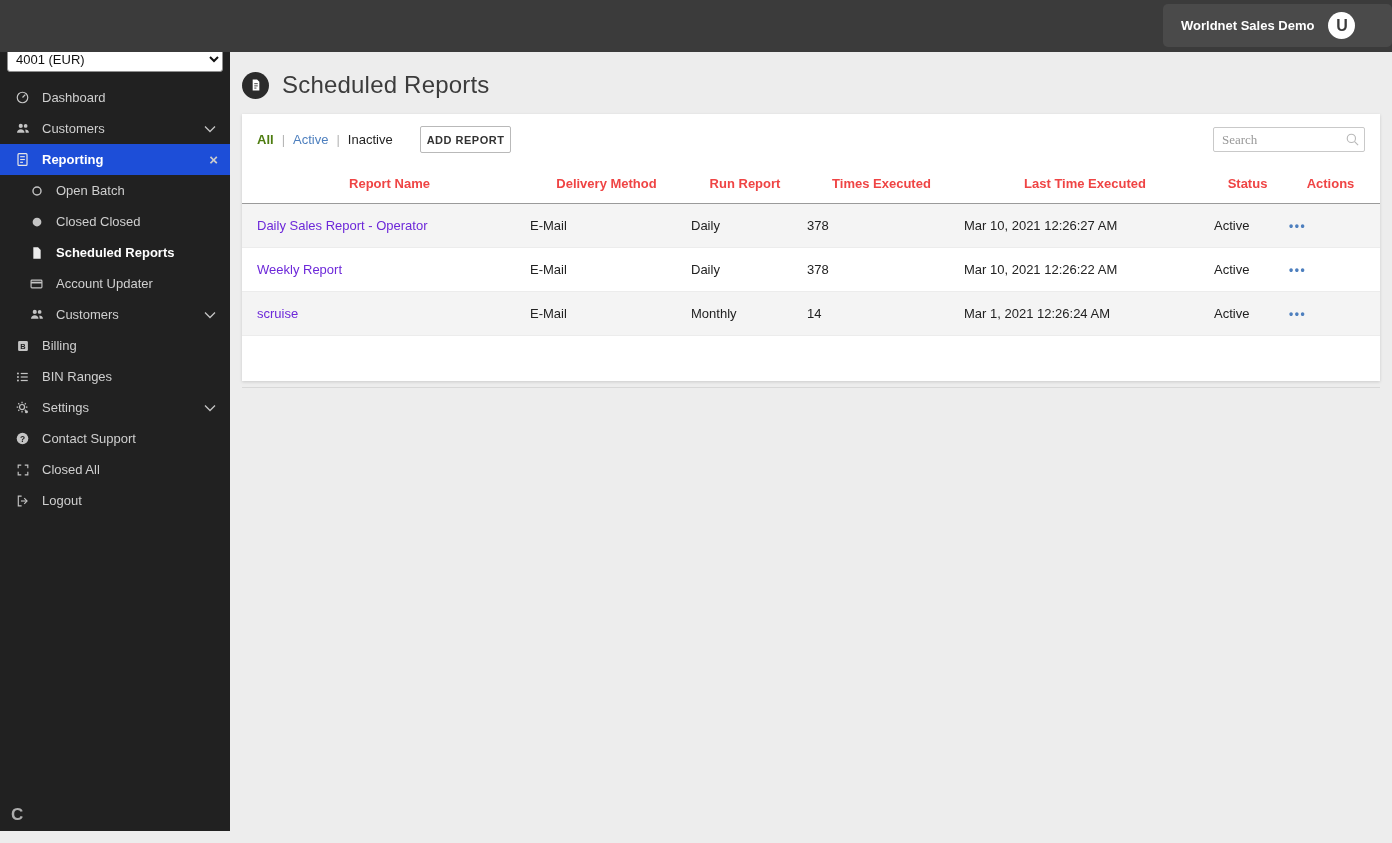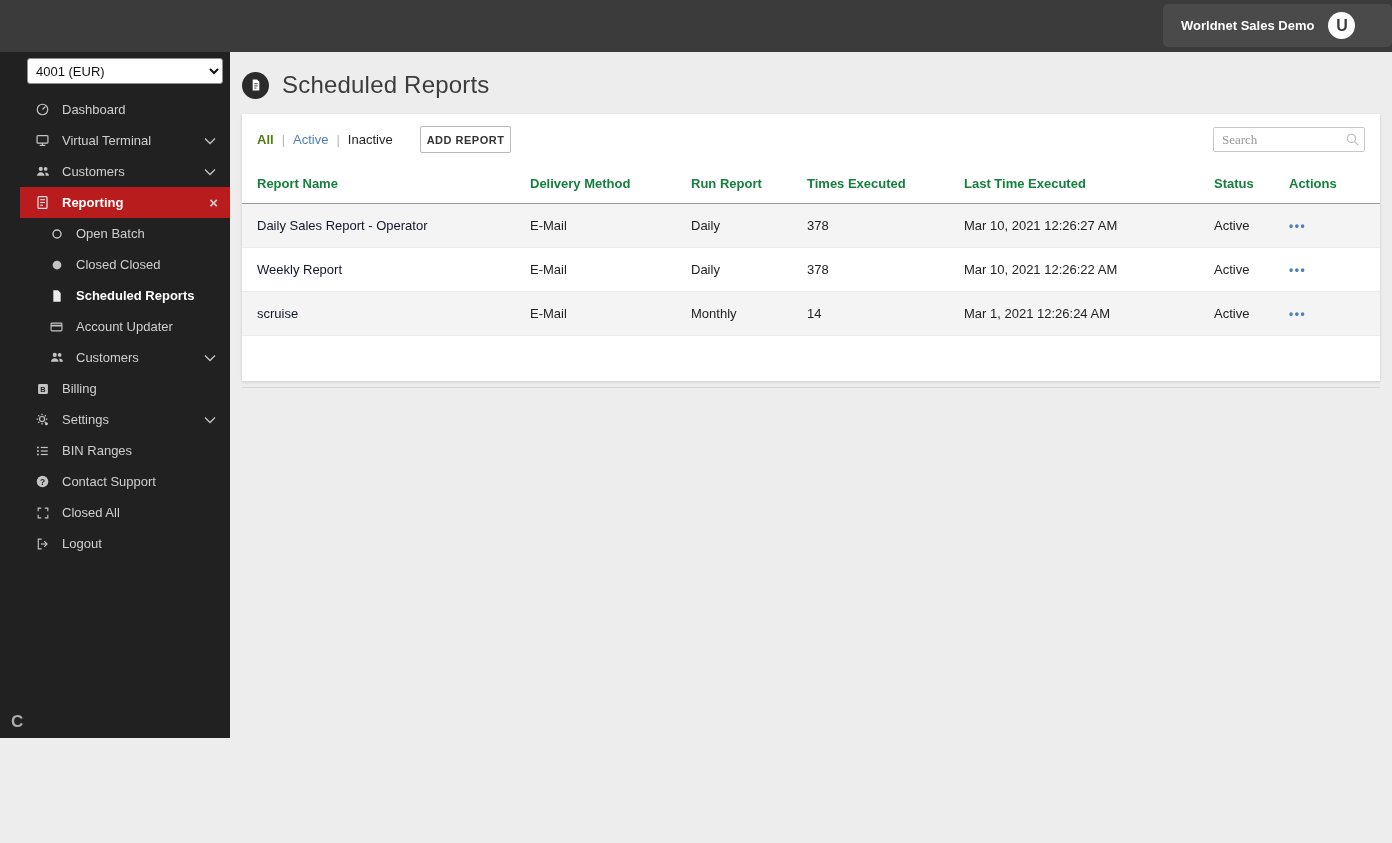--- a/index.html
+++ b/index.html
@@ -17,33 +17,33 @@
     background:#4a4a4a; border-radius:5px;
     display:flex; align-items:center; gap:14px; padding:0 22px 0 18px;
   }
   .userbox .ulabel { color:#ffffff; font-size:13px; font-weight:700; white-space:nowrap; }
   .avatar {
     width:27px; height:27px; border-radius:50%; background:#ffffff; color:#3b3b3b;
     font-weight:700; font-size:16px; display:flex; align-items:center; justify-content:center;
   }
 
   
-  .sidebar { position:absolute; top:52px; left:0; width:230px; height:686px; background:#212121; z-index:2;padding-left:20px; }
+  .sidebar { position:absolute; top:40px; left:0; width:230px; height:791px; background:#212121; z-index:2; }
   .select-wrap { padding:6px 7px 10px 7px; }
   .select-wrap select {
     width:100%; height:26px; font-size:13px; font-family:inherit;
     border:1px solid #8f8f8f; border-radius:3px; background:#fff; color:#111; padding:0 4px;
   }
   .nav-item {
     display:flex; align-items:center; height:31px; padding:0 12px 0 14px;
     color:#cfcfcf; font-size:13px; cursor:pointer; white-space:nowrap;
   }
   .nav-item .nico { width:17px; height:16px; margin-right:11px; flex:none; display:flex; align-items:center; justify-content:center; }
   .nav-item.sub { padding-left:28px; }
-  .nav-item.section-active { background:#b91c1c; color:#ffffff; font-weight:700; }
+  .nav-item.section-active { background:#1d4ed8; color:#ffffff; font-weight:700; }
   .nav-item.selected { color:#ffffff; font-weight:700; }
   .chev { margin-left:auto; display:flex; align-items:center; }
   .close-x { margin-left:auto; color:#cccccc; font-size:15px; line-height:1; }
   .side-logo {
     position:absolute; bottom:6px; left:11px; color:#adadad; font-weight:700; font-size:17px;
   }
 
   
   .main { position:absolute; top:52px; left:230px; width:1162px; height:791px; background:#ededed; }
   .page-head { display:flex; align-items:center; gap:13px; padding:19px 0 0 12px; }
@@ -69,29 +69,29 @@
   .search { margin-left:auto; position:relative; }
   .search input {
     width:152px; height:25px; border:1px solid #c9c9c9; border-radius:2px;
     padding:0 26px 0 8px; font-size:13px; font-family:Liberation Serif, serif; color:#333;
   }
   .search input::placeholder { color:#999; }
   .search-icon { position:absolute; right:5px; top:5px; pointer-events:none; }
 
   table.reports { width:100%; border-collapse:collapse; font-size:13px; color:#222; table-layout:fixed; }
   .reports th {
-    text-align:left; font-weight:700; color:#15803d; padding:13px 8px 12px 0;
+    text-align:center; font-weight:700; color:#ef4444; padding:13px 8px 12px 0;
     border-bottom:1px solid #9a9a9a;
     margin-left:30px;
   }
   .reports th:first-child, .reports td:first-child { padding-left:15px; }
   .reports td { padding:14px 8px 14px 0; overflow:hidden; text-overflow:ellipsis; }
   .reports tbody tr { border-bottom:1px solid #ececec; }
   .reports tbody tr:nth-child(odd) { background:#f4f4f4; }
-  a.report-link { color:#0f172a; text-decoration:none; cursor:pointer; }
+  a.report-link { color:#6d28d9; text-decoration:none; cursor:pointer; }
   .ellipsis { color:#4d7fbe; font-weight:700; letter-spacing:1.5px; font-size:12px; cursor:pointer; }
   .panel-footer { height:45px; }
   .below-line { margin:6px 12px 0 12px; border-bottom:1px solid #d8d8d8; }
 
   svg.ic { display:block; }
 </style>
 </head>
 <body>
 
 <header class="topbar">
@@ -113,35 +113,20 @@
     <div class="nav-item">
       <span class="nico">
         <svg class="ic" width="15" height="15" viewBox="0 0 16 16">
             <circle cx="8" cy="8" r="5.6" fill="none" stroke="#c4c4c4" stroke-width="1.3"></circle>
             <line x1="8" y1="8" x2="11" y2="5" stroke="#c4c4c4" stroke-width="1.3"></line>
           </svg>
       </span>
       <span class="nlabel">Dashboard</span>
     </div>
 
-    <div class="nav-item">
-      <span class="nico">
-        <svg class="ic" width="15" height="15" viewBox="0 0 16 16">
-            <rect x="2.2" y="2.8" width="11.6" height="8" rx="1" fill="none" stroke="#c4c4c4" stroke-width="1.3"></rect>
-            <line x1="8" y1="10.8" x2="8" y2="13.2" stroke="#c4c4c4" stroke-width="1.3"></line>
-            <line x1="5" y1="13.2" x2="11" y2="13.2" stroke="#c4c4c4" stroke-width="1.3"></line>
-          </svg>
-      </span>
-      <span class="nlabel">Virtual Terminal</span>
-      <span class="chev">
-        <svg class="ic" width="16" height="12" viewBox="0 0 16 12">
-            <polyline points="3,3.5 8,8.5 13,3.5" fill="none" stroke="#c4c4c4" stroke-width="1.3"></polyline>
-          </svg>
-      </span>
-    </div>
 
     <div class="nav-item">
       <span class="nico">
         <svg class="ic" width="16" height="15" viewBox="0 0 16 16" fill="#c4c4c4">
             <circle cx="5.6" cy="5.2" r="2.2"></circle>
             <circle cx="10.8" cy="5.2" r="2"></circle>
             <path d="M1.6 12.4c0-2.3 1.8-3.6 4-3.6s4 1.3 4 3.6z"></path>
             <path d="M10.4 9c2 .1 3.9 1.2 3.9 3.4h-3.4"></path>
           </svg>
       </span>
@@ -226,52 +211,52 @@
         <svg class="ic" width="14" height="14" viewBox="0 0 16 16">
             <rect x="2.4" y="2.4" width="11.2" height="11.2" rx="1.4" fill="#c4c4c4"></rect>
             <text x="8" y="11.2" font-size="8.5" font-weight="bold" text-anchor="middle" fill="#212121" font-family="Liberation Sans, sans-serif">B</text>
           </svg>
       </span>
       <span class="nlabel">Billing</span>
     </div>
 
     <div class="nav-item">
       <span class="nico">
-        <svg class="ic" width="15" height="15" viewBox="0 0 16 16">
-            <g stroke="#c4c4c4" stroke-width="1.3" fill="none">
-              <circle cx="7.5" cy="7.5" r="2.7"></circle>
-              <path d="M7.5 3.4V1.8M7.5 11.6v1.6M3.4 7.5H1.8M11.6 7.5h1.6M4.6 4.6L3.5 3.5M10.4 10.4l1.1 1.1M10.4 4.6l1.1-1.1M4.6 10.4l-1.1 1.1"></path>
-            </g>
-            <circle cx="12.2" cy="12.6" r="1.6" fill="#c4c4c4"></circle>
-          </svg>
-      </span>
-      <span class="nlabel">Settings</span>
-      <span class="chev">
-        <svg class="ic" width="16" height="12" viewBox="0 0 16 12">
-            <polyline points="3,3.5 8,8.5 13,3.5" fill="none" stroke="#c4c4c4" stroke-width="1.3"></polyline>
-          </svg>
-      </span>
-    </div>
-
-    <div class="nav-item">
-      <span class="nico">
         <svg class="ic" width="15" height="14" viewBox="0 0 16 16">
             <g stroke="#c4c4c4" stroke-width="1.4">
               <line x1="6" y1="4" x2="14" y2="4"></line>
               <line x1="6" y1="8" x2="14" y2="8"></line>
               <line x1="6" y1="12" x2="14" y2="12"></line>
             </g>
             <g fill="#c4c4c4">
               <circle cx="2.8" cy="4" r="1.1"></circle>
               <circle cx="2.8" cy="8" r="1.1"></circle>
               <circle cx="2.8" cy="12" r="1.1"></circle>
             </g>
           </svg>
       </span>
       <span class="nlabel">BIN Ranges</span>
+    </div>
+
+    <div class="nav-item">
+      <span class="nico">
+        <svg class="ic" width="15" height="15" viewBox="0 0 16 16">
+            <g stroke="#c4c4c4" stroke-width="1.3" fill="none">
+              <circle cx="7.5" cy="7.5" r="2.7"></circle>
+              <path d="M7.5 3.4V1.8M7.5 11.6v1.6M3.4 7.5H1.8M11.6 7.5h1.6M4.6 4.6L3.5 3.5M10.4 10.4l1.1 1.1M10.4 4.6l1.1-1.1M4.6 10.4l-1.1 1.1"></path>
+            </g>
+            <circle cx="12.2" cy="12.6" r="1.6" fill="#c4c4c4"></circle>
+          </svg>
+      </span>
+      <span class="nlabel">Settings</span>
+      <span class="chev">
+        <svg class="ic" width="16" height="12" viewBox="0 0 16 12">
+            <polyline points="3,3.5 8,8.5 13,3.5" fill="none" stroke="#c4c4c4" stroke-width="1.3"></polyline>
+          </svg>
+      </span>
     </div>
 
     <div class="nav-item">
       <span class="nico">
         <svg class="ic" width="15" height="15" viewBox="0 0 16 16">
             <circle cx="8" cy="8" r="6.2" fill="#c4c4c4"></circle>
             <text x="8" y="11.3" font-size="9" font-weight="bold" text-anchor="middle" fill="#212121" font-family="Liberation Sans, sans-serif">?</text>
           </svg>
       </span>
       <span class="nlabel">Contact Support</span>

